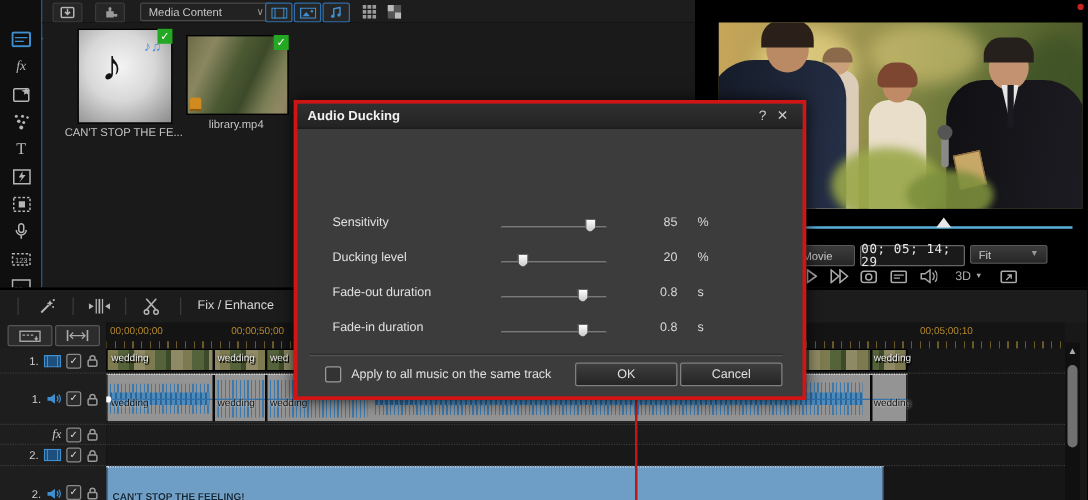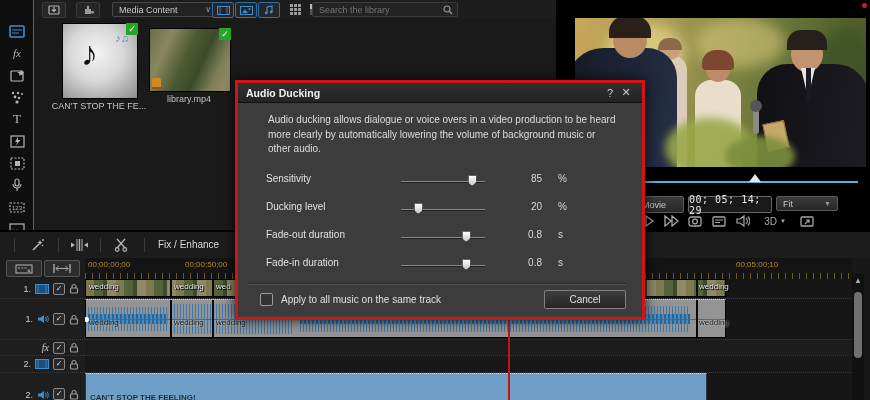--- a/index.html
+++ b/index.html
@@ -220,27 +220,20 @@
             </g>
           </svg>
       </div>
       <div class="tbtn ic" style="left:272px;width:18px;border:0;background:transparent;">
         <svg width="11" height="11" viewBox="0 0 11 11">
             <rect x="0" y="0" width="11" height="11" fill="#555"></rect>
             <rect x="0" y="0" width="5" height="5" fill="#bbb"></rect>
             <rect x="6" y="6" width="5" height="5" fill="#bbb"></rect>
           </svg>
       </div>
-      <div id="searchBox" class="abs">
-        <input readonly="" placeholder="Search the library" style="">
-        <svg width="10" height="10" viewBox="0 0 10 10">
-            <circle cx="4" cy="4" r="3" fill="none" stroke="#9a9a9a" stroke-width="1.2"></circle>
-            <line x1="6.5" y1="6.5" x2="9" y2="9" stroke="#9a9a9a" stroke-width="1.2"></line>
-          </svg>
-      </div>
     </div>
 
     <div id="mediaArea" class="abs">
       <div class="mediaItem" style="left:28px;top:5px;width:74px;">
         <div id="thumbMusic" style="position:relative;">
           <div style="position:absolute;left:18px;top:10px;font-size:34px;color:#111;">♪</div>
           <div style="position:absolute;right:8px;top:8px;font-size:11px;color:#4a90d9;">♪♫</div>
           <div class="thumbCheck">✓</div>
         </div>
         <div class="mediaLabel">CAN'T STOP THE FE...</div>
@@ -521,21 +514,20 @@
   </div>
 
   <div id="playhead" class="abs"></div>
 
   <div id="dlg" class="abs">
     <div id="dlgTitle">
       <span class="t">Audio Ducking</span>
       <span class="dlgSys">?</span>
       <span class="dlgSys">✕</span>
     </div>
-    <div id="dlgDesc">Audio ducking allows dialogue or voice overs in a video production to be heard more clearly by automatically lowering the volume of background music or other audio.</div>
 
     <div class="drow" style="top:88px;">
       <span class="dlabel">Sensitivity</span>
       <span class="dtrack">
           <span class="dthumb thumb" style="left: 84%;"></span>
         </span>
       <span class="dval">85</span>
       <span class="dunit">%</span>
     </div>
     <div class="drow" style="top:116px;">
@@ -561,16 +553,17 @@
         </span>
       <span class="dval">0.8</span>
       <span class="dunit">s</span>
     </div>
 
     <div id="dlgSep"></div>
     <div id="dlgCheckRow">
       <span id="dlgCheck"></span>
       <span id="dlgCheckLabel">Apply to all music on the same track</span>
     </div>
+    <div class="dlgBtn" style="left:222px;">OK</div>
     <div class="dlgBtn" style="left:306px;">Cancel</div>
   </div>
 
 </div>
 
 </body></html>

